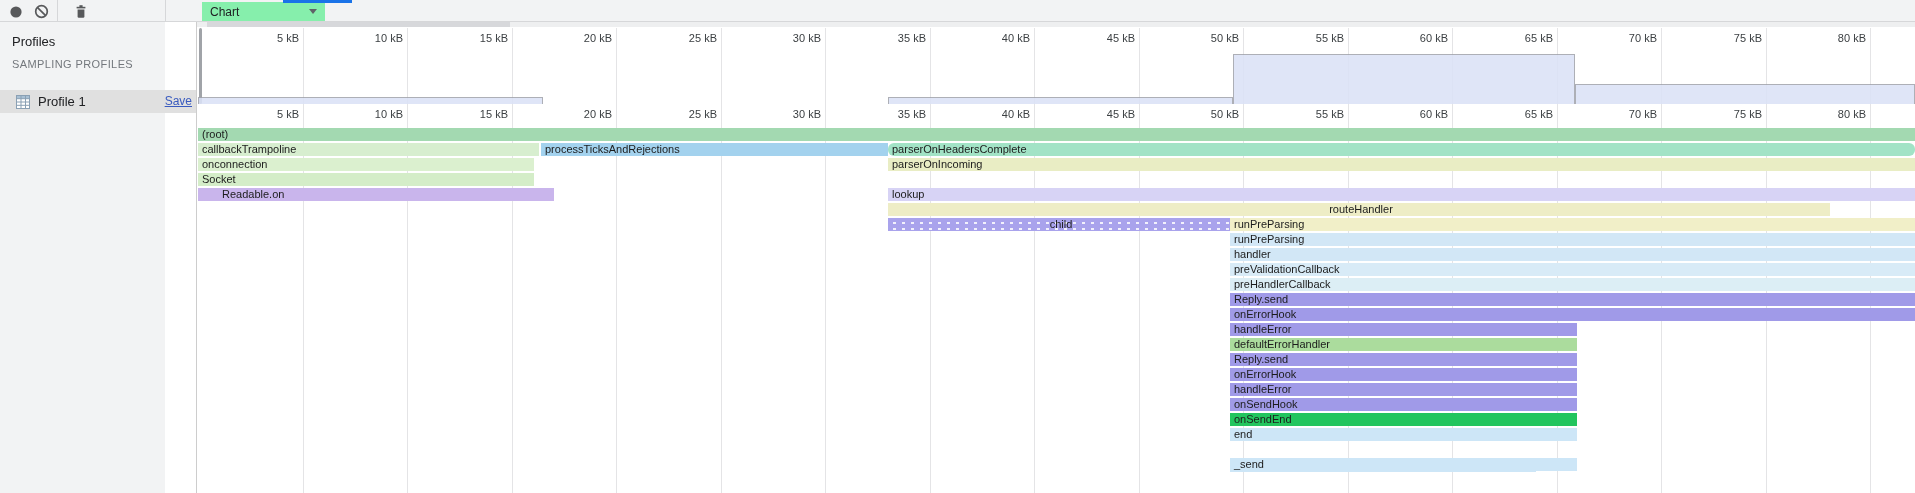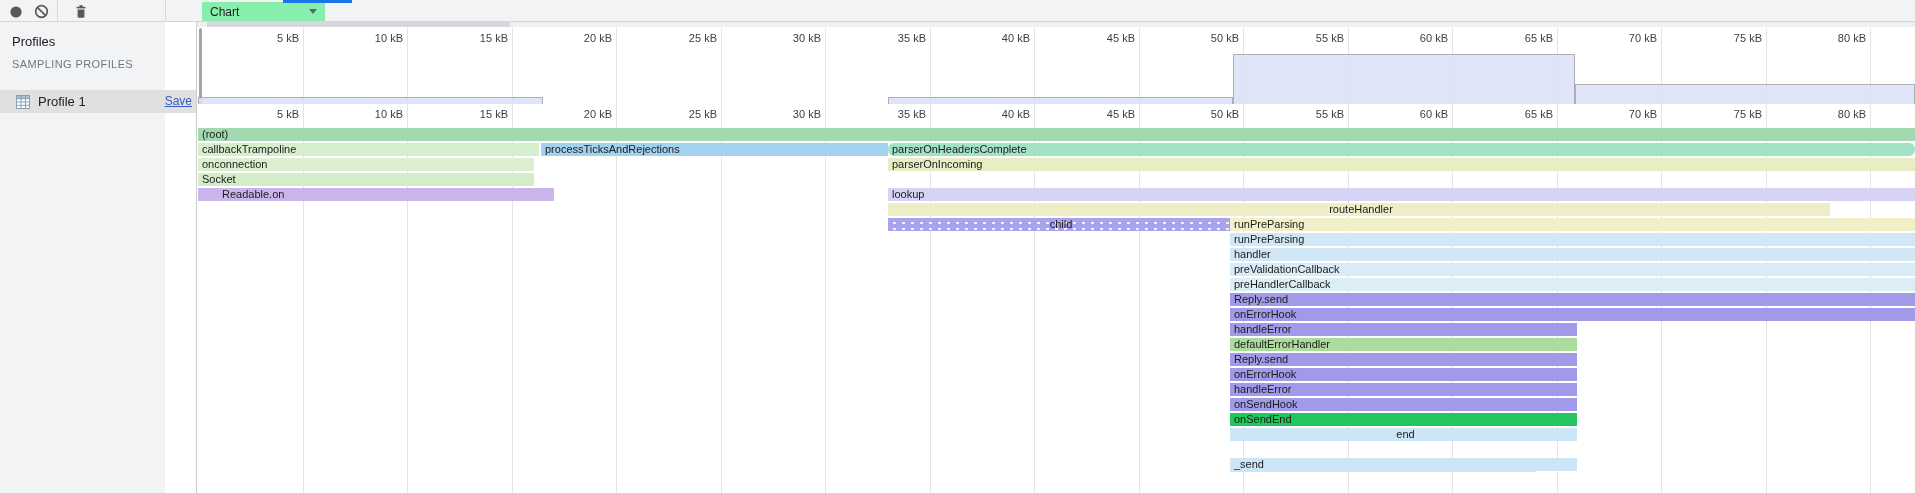--- a/index.html
+++ b/index.html
@@ -173,19 +173,19 @@
       <div class="bar" style="left: 1033px; width: 685px; top: 256px; background-color: rgb(220, 238, 245);"><span>preHandlerCallback</span></div>
       <div class="bar" style="left: 1033px; width: 685px; top: 271px; background-color: rgb(160, 154, 232);"><span>Reply.send</span></div>
       <div class="bar" style="left: 1033px; width: 685px; top: 286px; background-color: rgb(160, 154, 232);"><span>onErrorHook</span></div>
       <div class="bar" style="left: 1033px; width: 347px; top: 301px; background-color: rgb(160, 154, 232);"><span>handleError</span></div>
       <div class="bar" style="left: 1033px; width: 347px; top: 316px; background-color: rgb(171, 220, 157);"><span>defaultErrorHandler</span></div>
       <div class="bar" style="left: 1033px; width: 347px; top: 331px; background-color: rgb(160, 154, 232);"><span>Reply.send</span></div>
       <div class="bar" style="left: 1033px; width: 347px; top: 346px; background-color: rgb(160, 154, 232);"><span>onErrorHook</span></div>
       <div class="bar" style="left: 1033px; width: 347px; top: 361px; background-color: rgb(160, 154, 232);"><span>handleError</span></div>
       <div class="bar" style="left: 1033px; width: 347px; top: 376px; background-color: rgb(160, 154, 232);"><span>onSendHook</span></div>
       <div class="bar" style="left: 1033px; width: 347px; top: 391px; background-color: #22c55e;"><span>onSendEnd</span></div>
-      <div class="bar" style="left: 1033px; width: 347px; top: 406px; background-color: rgb(205, 230, 247); text-align: center;"><span>end</span></div>
+      <div class="bar" style="left: 1033px; width: 347px; top: 406px; background-color: rgb(205, 230, 247);"><span>end</span></div>
       <div class="bar" style="left: 1033px; width: 306px; top: 437px; background-color: rgb(205, 230, 247);"><span>write_</span></div>
       <div class="bar" style="left: 1033px; width: 347px; top: 436px; background-color: rgb(205, 230, 247);"><span>_send</span></div>
       <div class="bar" style="left: 1033px; width: 347px; top: 451px; background-color: rgb(205, 230, 247); margin-top: 22px;"><span>_writeRaw</span></div>
     </div>
 
 </div>
 
 </body></html>

